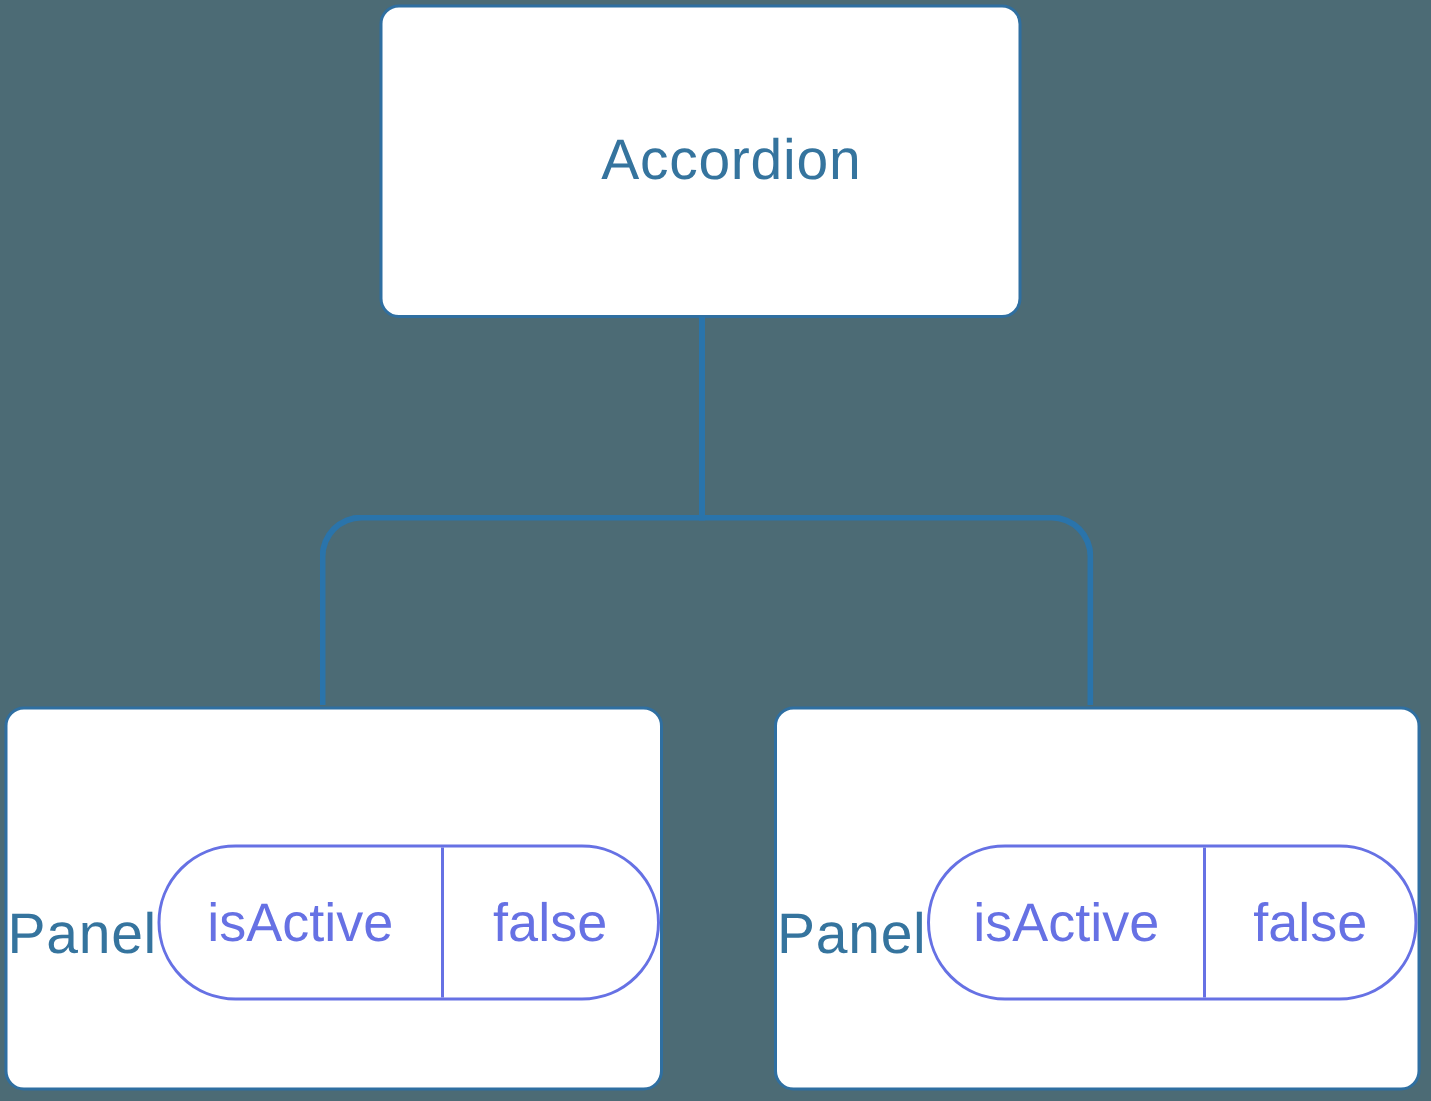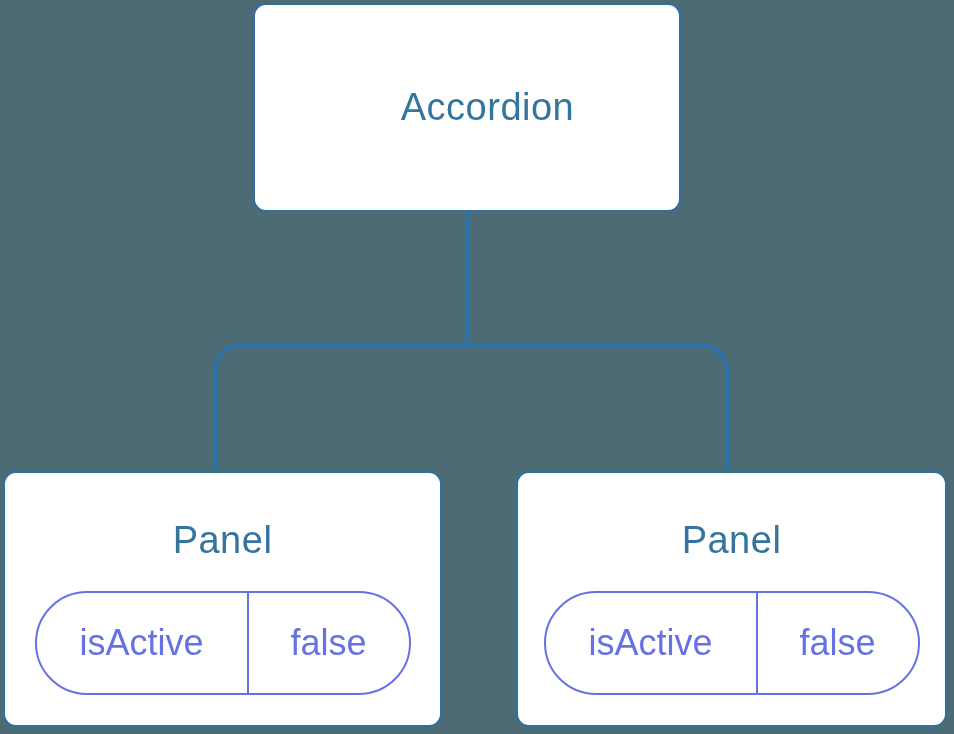--- a/index.html
+++ b/index.html
@@ -61,21 +61,21 @@
     border-top: 4px solid var(--connector);
     border-left: 4px solid var(--connector);
     border-right: 4px solid var(--connector);
     border-radius: 28px 28px 0 0;
   }
 
   .panel-node {
     top: 471px;
     height: 256px;
     display: flex;
-    flex-direction: column;
+    flex-direction: row;
     align-items: center;
   }
   .panel-left  { left: 3px;   width: 439px; }
   .panel-right { left: 516px; width: 431px; }
 
   .panel-node .node-title {
     margin-top: 48px;
     line-height: 1;
   }
 

